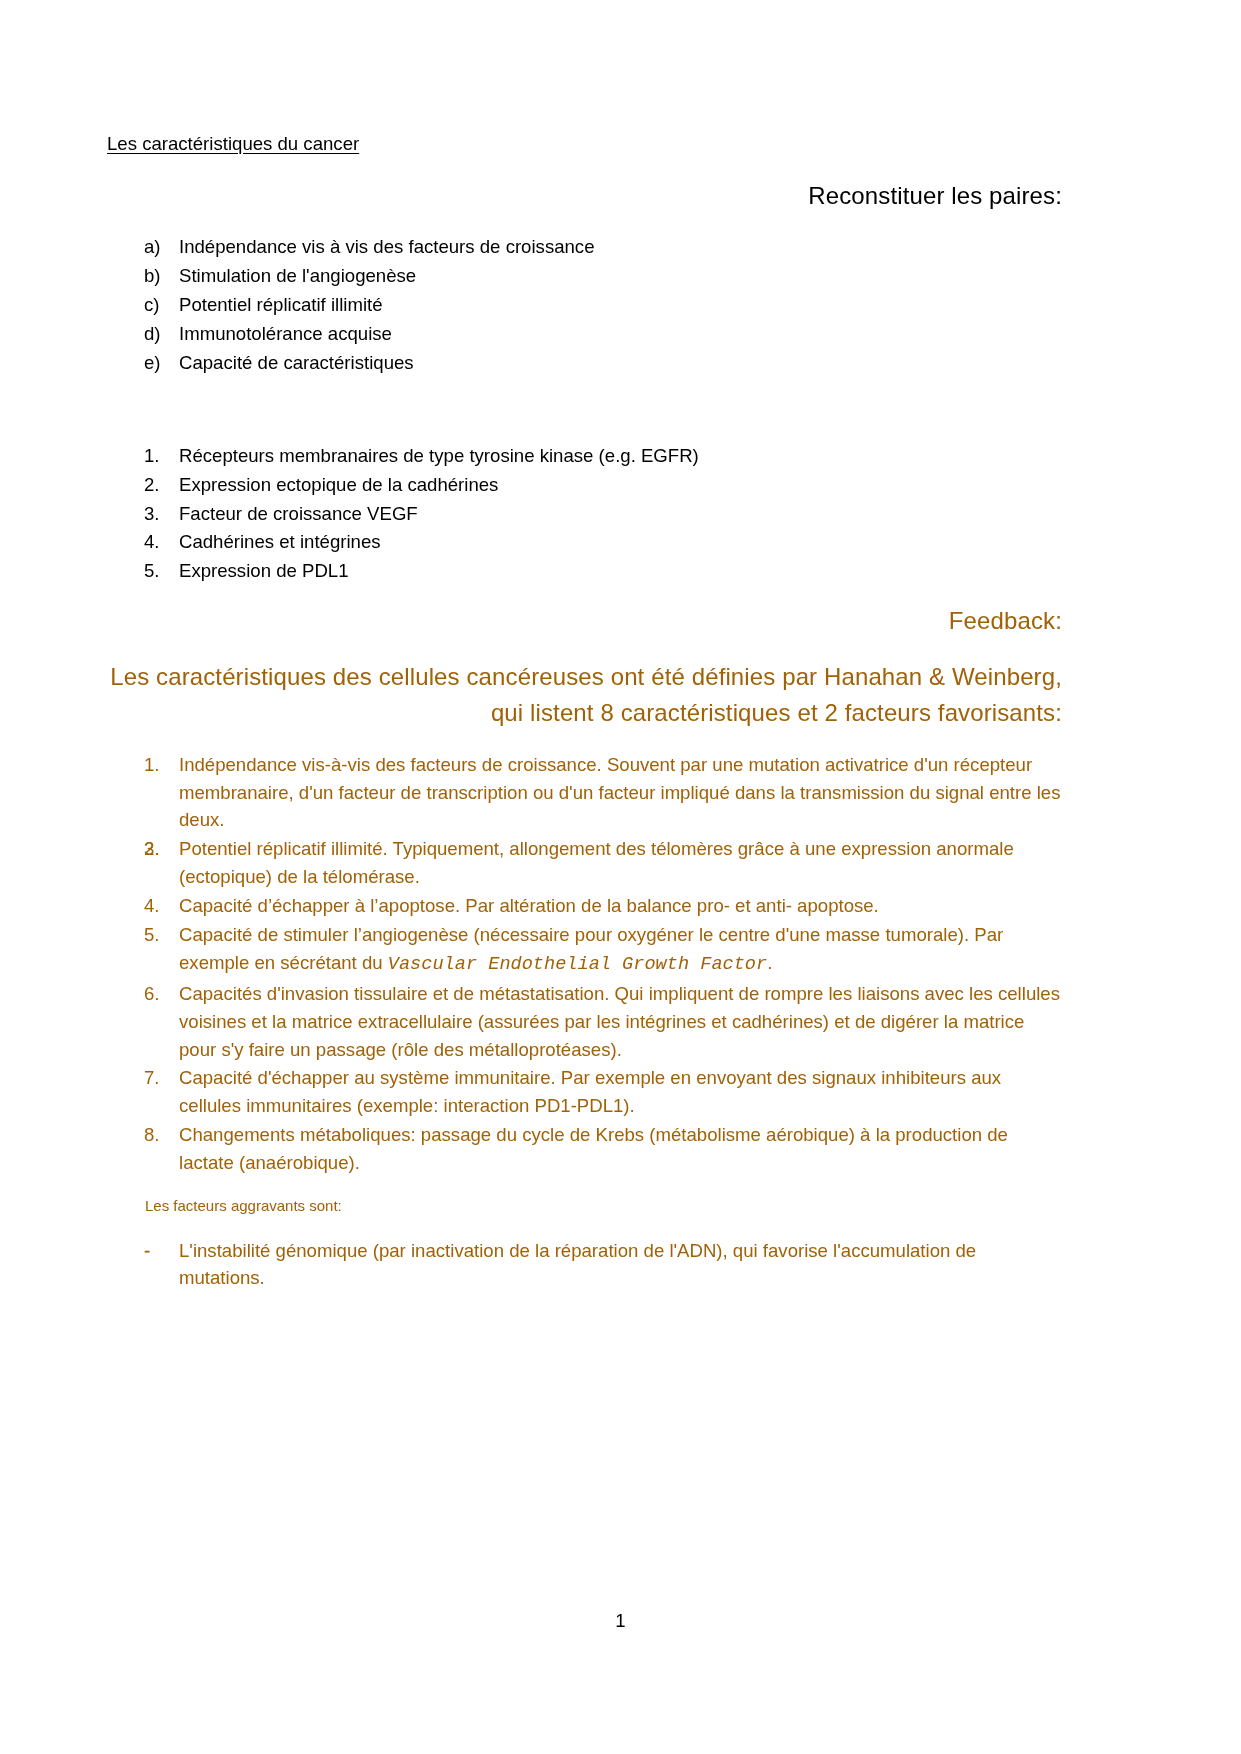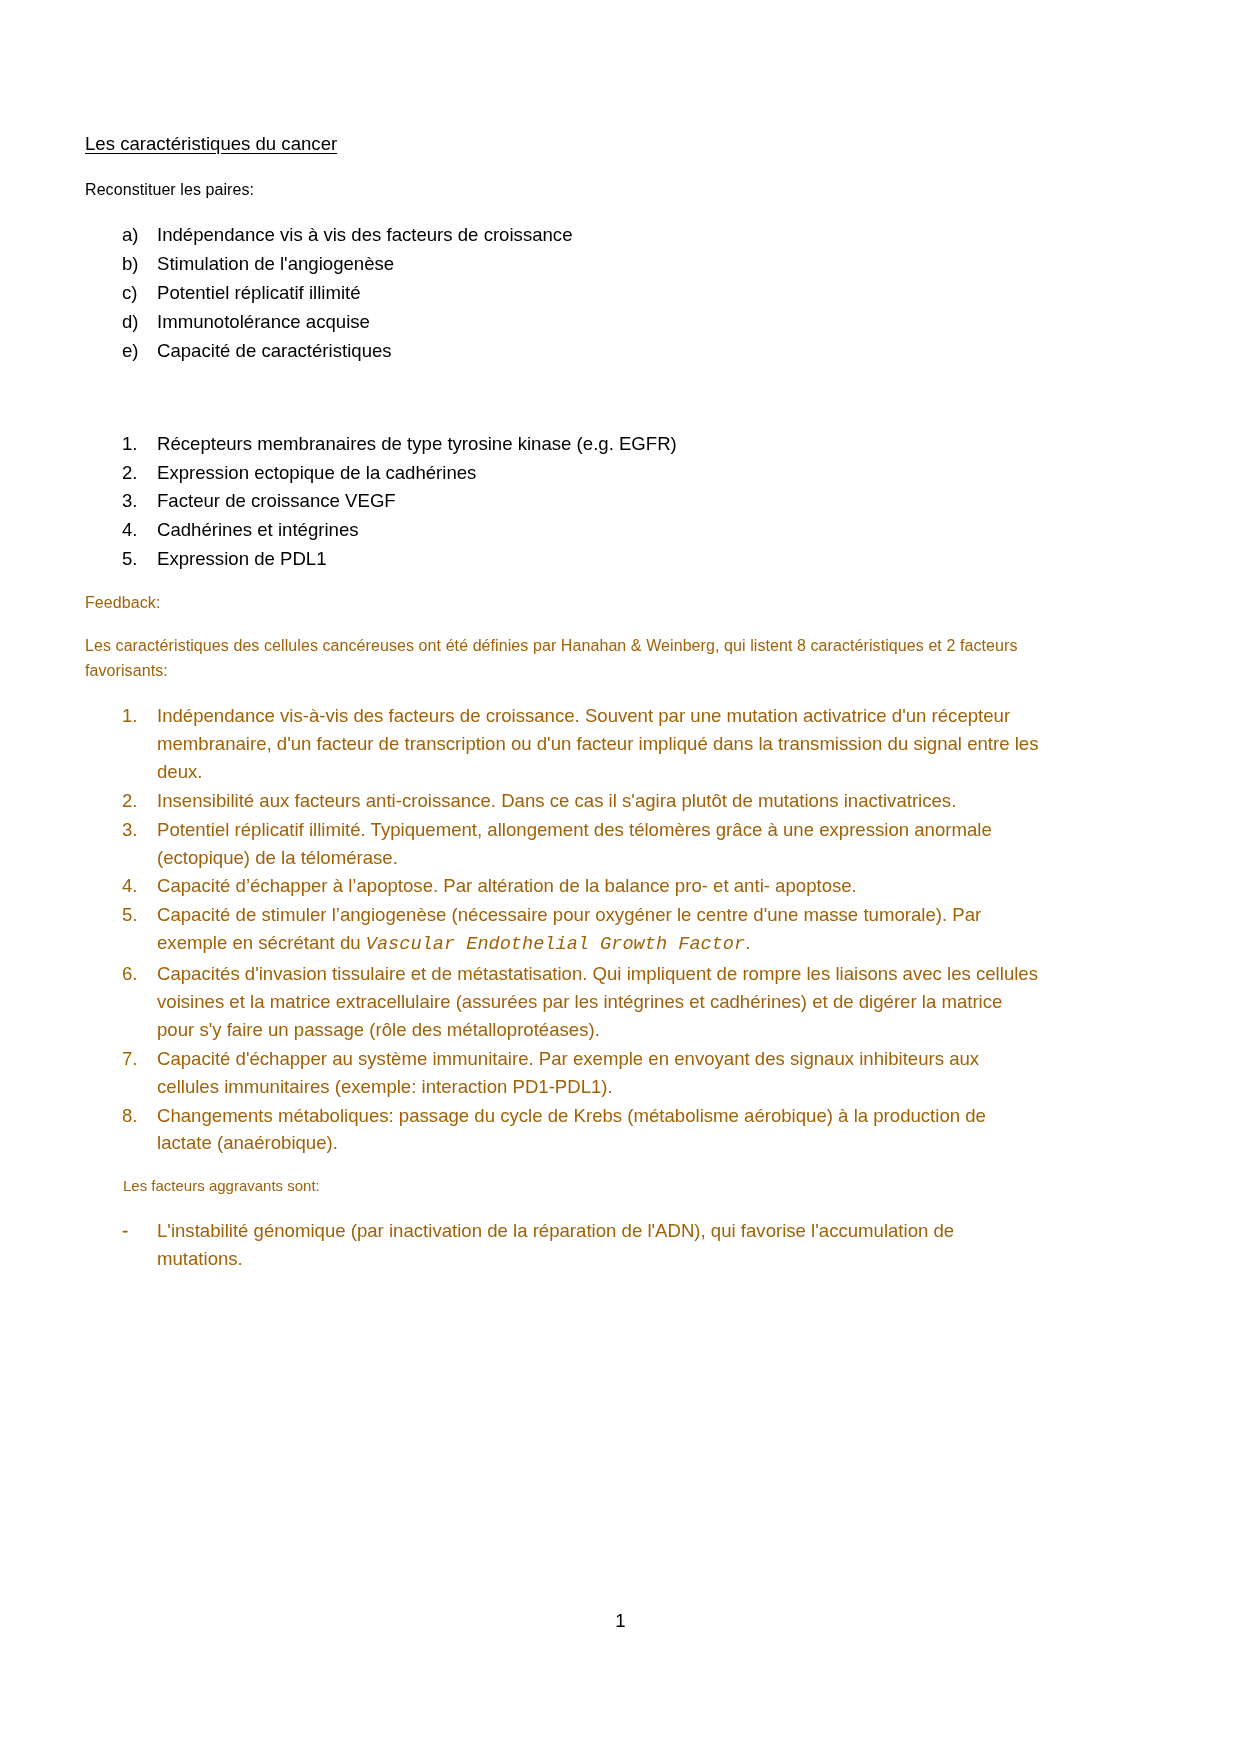--- a/index.html
+++ b/index.html
@@ -13,31 +13,32 @@
     color: #000000;
   }
   .page {
     position: relative;
     width: 1241px;
     height: 1754px;
     margin: 0 auto;
     background: #ffffff;
     overflow: hidden;
     box-sizing: border-box;
-    padding: 130px 155px 0 85px;
+    padding: 130px 155px 0 107px;
   }
   .doc-body {
     width: 955px;
   }
   
   .para {
-    font-size: 16px;
+    font-size: 24px;
     line-height: 1.52;
     margin: 0 0 19px 0;
     letter-spacing: 0.005em;
+    text-align: right;
   }
   .title {
     font-size: 18.6px;
     line-height: 1.5;
     margin: 0 0 20px 0;
   }
   .title span.u {
     text-decoration: underline;
     text-underline-offset: 3px;
   }
@@ -135,21 +136,21 @@
       <li><span class="marker">5.</span><span>Expression de PDL1</span></li>
     </ol>
 
 
     <p class="para blue">Feedback:</p>
 
     <p class="para blue">Les caractéristiques des cellules cancéreuses ont été définies par Hanahan &amp; Weinberg, qui listent 8 caractéristiques et 2 facteurs favorisants:</p>
 
     <ol class="lst fb-list blue">
       <li><span class="marker">1.</span><span>Indépendance vis-à-vis des facteurs de croissance. Souvent par une mutation activatrice d'un récepteur membranaire, d'un facteur de transcription ou d'un facteur impliqué dans la transmission du signal entre les deux.</span></li>
-      <li><span class="marker">2.</span><span>Insensibilité aux facteurs anti-croissance. Dans ce cas il s'agira plutôt de mutations inactivatrices.</span></li>
+      <li><span class="marker">2.</span></li>
       <li><span class="marker">3.</span><span>Potentiel réplicatif illimité. Typiquement, allongement des télomères grâce à une expression anormale (ectopique) de la télomérase.</span></li>
       <li><span class="marker">4.</span><span>Capacité d’échapper à l’apoptose. Par altération de la balance pro- et anti- apoptose.</span></li>
       <li><span class="marker">5.</span><span><span>Capacité de stimuler l’angiogenèse (nécessaire pour oxygéner le centre d'une masse tumorale). Par exemple en sécrétant du </span><em class="ital">Vascular Endothelial Growth Factor</em><span>.</span></span></li>
       <li><span class="marker">6.</span><span>Capacités d'invasion tissulaire et de métastatisation. Qui impliquent de rompre les liaisons avec les cellules voisines et la matrice extracellulaire (assurées par les intégrines et cadhérines) et de digérer la matrice pour s'y faire un passage (rôle des métalloprotéases).</span></li>
       <li><span class="marker">7.</span><span>Capacité d'échapper au système immunitaire. Par exemple en envoyant des signaux inhibiteurs aux cellules immunitaires (exemple: interaction PD1-PDL1).</span></li>
       <li><span class="marker">8.</span><span>Changements métaboliques: passage du cycle de Krebs (métabolisme aérobique) à la production de lactate (anaérobique).</span></li>
     </ol>
 
     <p class="sub-note blue">Les facteurs aggravants sont:</p>
 

